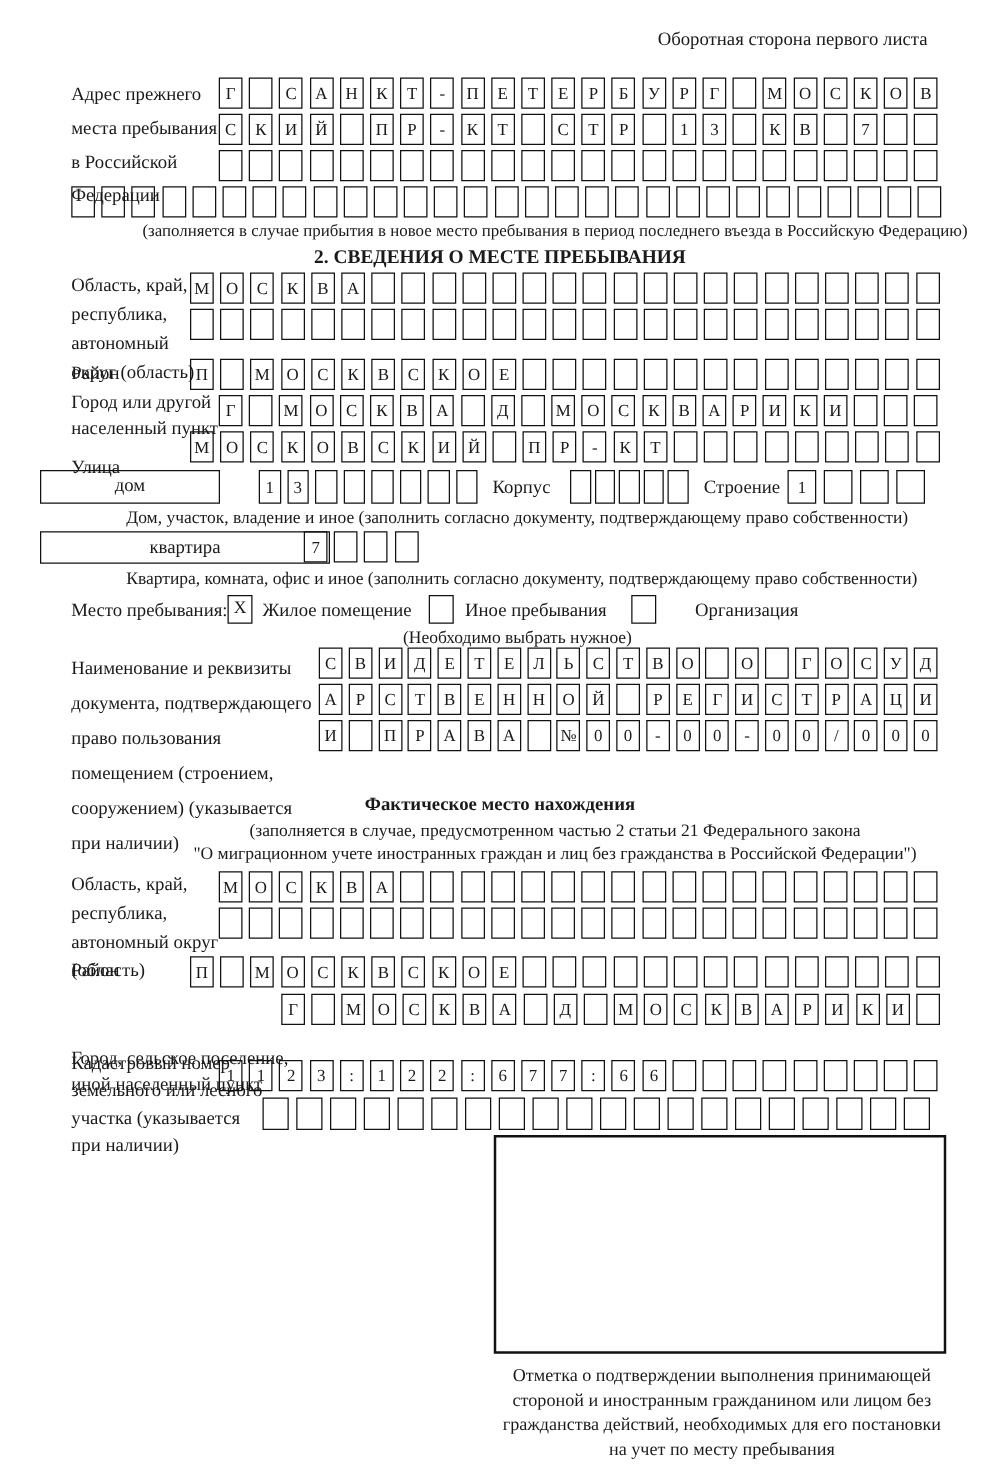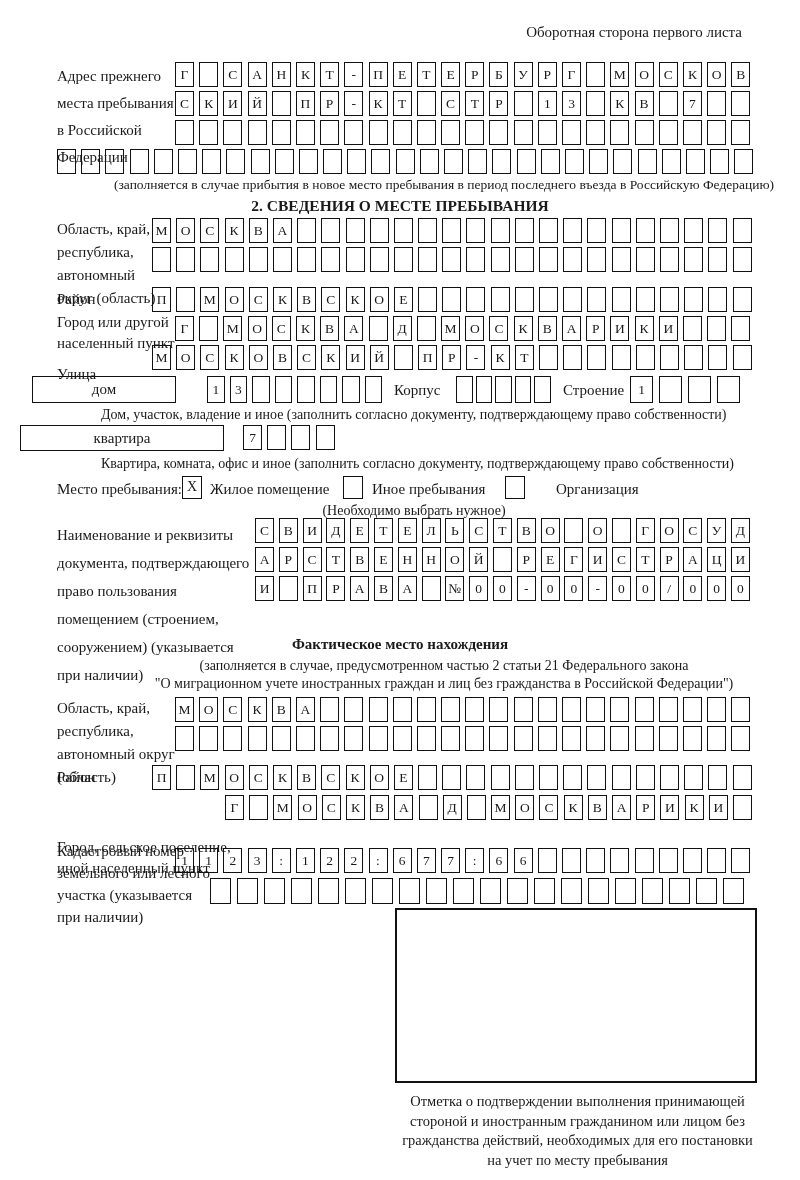--- a/index.html
+++ b/index.html
@@ -308,21 +308,21 @@
     </div>
   <div class="lbl" style="left:563px;top:380px;">Строение</div>
   <div class="cellrow wide" style="left:630px;top:376px;">
       <div class="cell">1</div>
       <div class="cell"></div>
       <div class="cell"></div>
       <div class="cell"></div>
     </div>
   <div class="note" style="left:57px;top:407px;font-size:14px;">Дом, участок, владение и иное (заполнить согласно документу, подтверждающему право собственности)</div>
 
-  <div class="wbox" style="left:20px;top:425px;width:204px;height:26px;">квартира</div>
+  <div class="wbox" style="left:32px;top:425px;width:232px;height:26px;">квартира</div>
   <div class="cellrow" style="left:243px;top:425px;">
       <div class="cell">7</div>
       <div class="cell"></div>
       <div class="cell"></div>
       <div class="cell"></div>
     </div>
   <div class="note" style="left:57px;top:456px;font-size:14px;">Квартира, комната, офис и иное (заполнить согласно документу, подтверждающему право собственности)</div>
 
   <div class="lbl" style="left:57px;top:479px;">Место пребывания:</div>
   <div class="cbx" style="left:182px;top:476px;">X</div>

